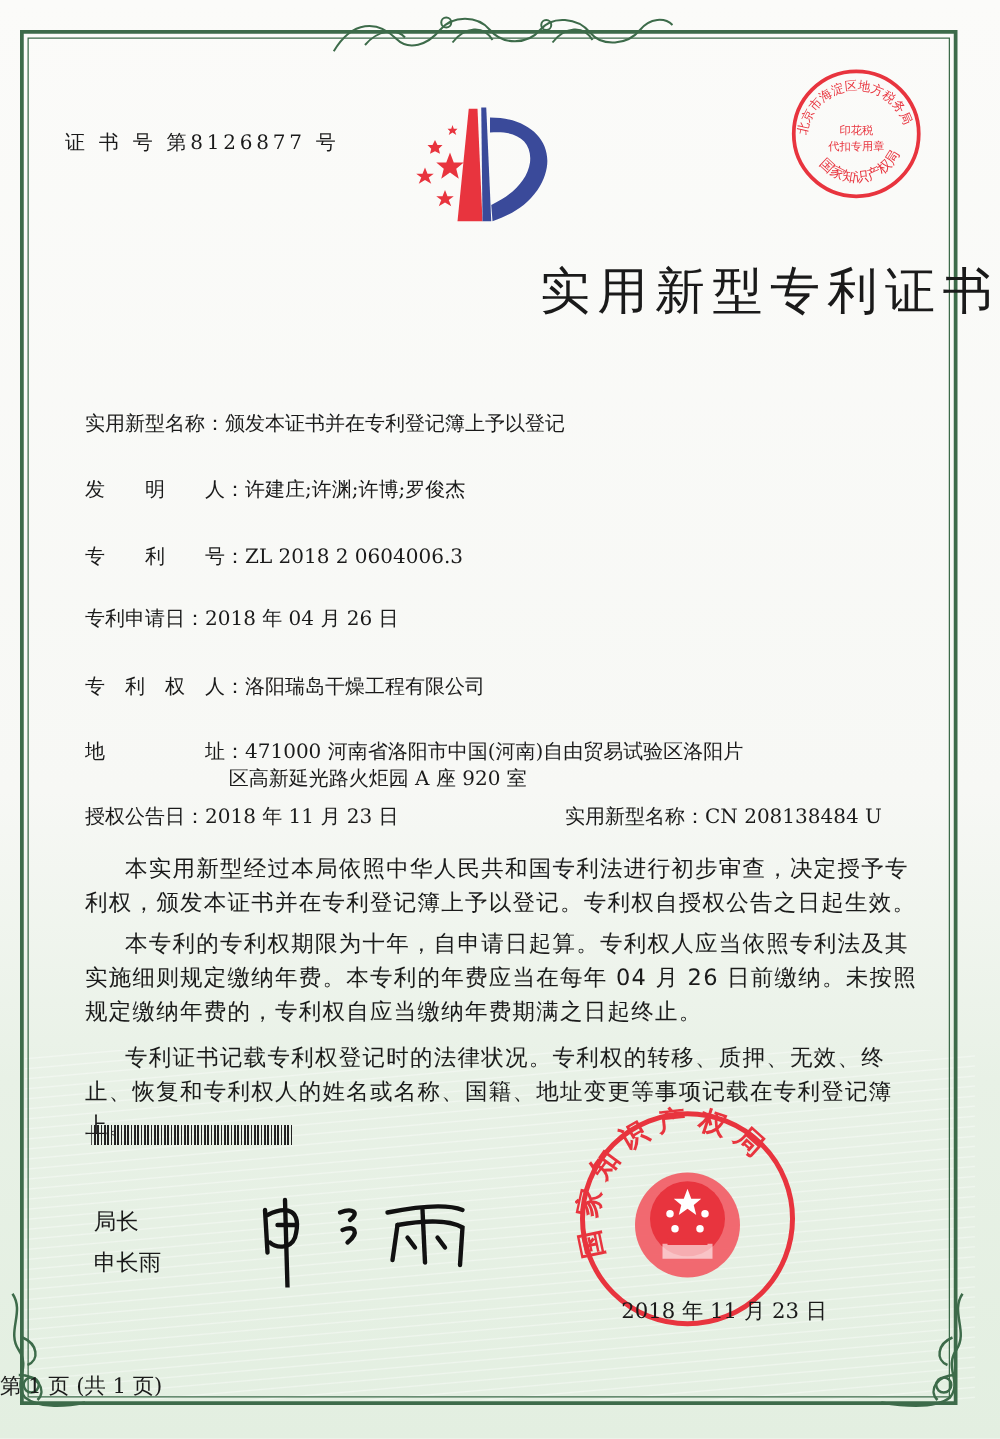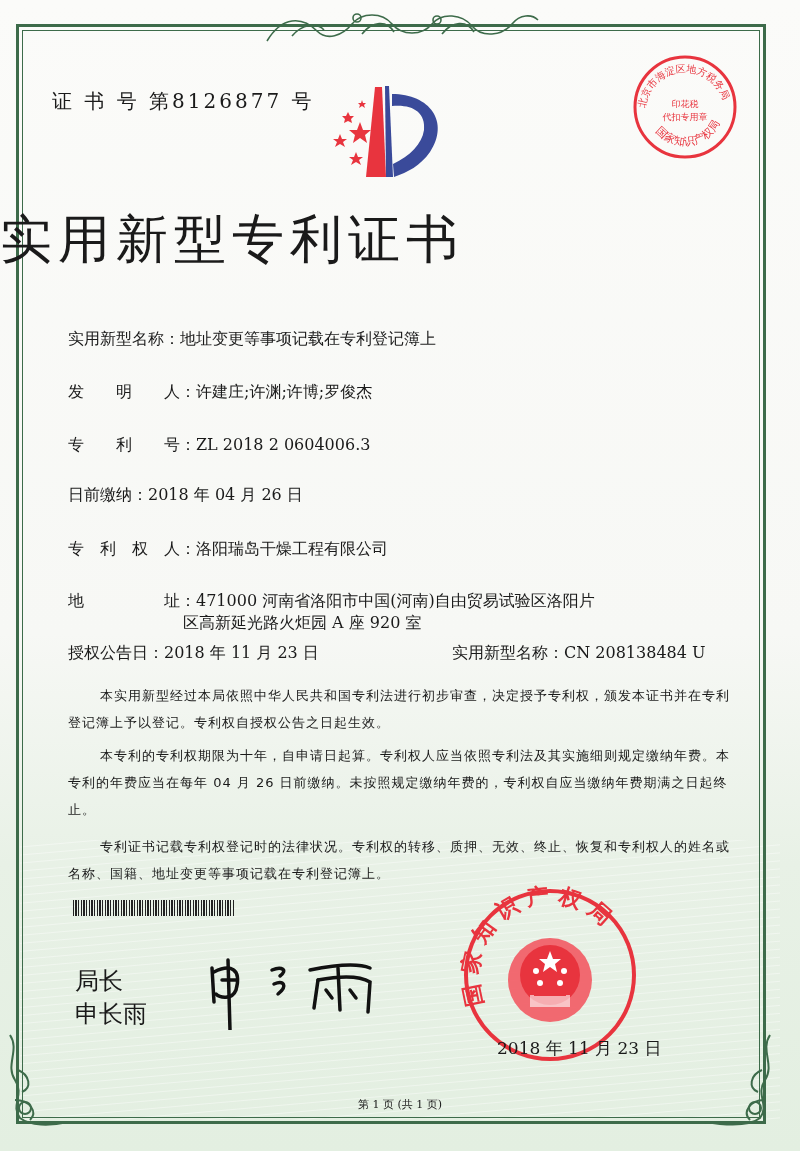--- a/index.html
+++ b/index.html
@@ -34,65 +34,65 @@
     .ornament {
       position: absolute; color: #3d6b4a;
     }
     .orn-top {
       left: 262px; top: 6px; width: 280px; height: 40px;
     }
     .orn-bl { left: 0px; top: 1030px; width: 70px; height: 100px; }
     .orn-br { left: 700px; top: 1030px; width: 80px; height: 100px; }
 
     .cert-number {
-      position: absolute; left: 52px; top: 88px;
-      font-size: 20px; letter-spacing: 3px;
+      position: absolute; left: 52px; top: 104px;
+      font-size: 16px; letter-spacing: 3px;
     }
     
     .logo { position: absolute; left: 320px; top: 82px; width: 130px; height: 110px; }
 
     .title {
-      position: absolute; left: 0; width: 800px; top: 205px; text-align: left;
-      font-size: 52px; letter-spacing: 6px; font-weight: normal;
+      position: absolute; left: 0; width: 800px; top: 205px; text-align: right;
+      font-size: 40px; letter-spacing: 6px; font-weight: normal;
       font-family: "DejaVu Serif", serif;
     }
 
     .field {
       position: absolute; left: 68px; font-size: 16px; line-height: 22px;
       white-space: nowrap;
     }
     .field .lbl { display: inline-block; font-family: Liberation Mono, monospace; }
     .lbl-spread { display: inline-flex; justify-content: space-between; width: 112px; }
     .lbl-spread span { display: inline-block; }
 
     .para {
-      position: absolute; left: 68px; width: 670px; font-size: 13px; line-height: 27px;
+      position: absolute; left: 68px; width: 670px; font-size: 18px; line-height: 27px;
       text-indent: 32px; letter-spacing: 1px;
       font-family: "DejaVu Sans", sans-serif;
     }
 
     .barcode {
       position: absolute; left: 73px; top: 900px; width: 162px; height: 16px;
       background: repeating-linear-gradient(90deg, #222 0px, #222 1px, transparent 1px, transparent 2px, #222 2px, #222 4px, transparent 4px, transparent 5px, #222 5px, #222 6px, transparent 6px, transparent 8px);
     }
     .director-title, .director-name {
-      position: absolute; left: 75px; font-size: 24px;
+      position: absolute; left: 75px; font-size: 18px;
       font-family: Liberation Sans, sans-serif;
     }
     .signature { position: absolute; left: 200px; top: 950px; width: 200px; height: 80px; }
 
     .seal-top { position: absolute; left: 630px; top: 52px; width: 110px; height: 110px; }
     .seal-bottom { position: absolute; left: 460px; top: 885px; width: 180px; height: 180px; }
     .seal-date {
       position: absolute; left: 497px; top: 1037px; font-size: 17px;
       letter-spacing: 0px;
     }
     .page-num {
-      position: absolute; left: 0; width: 800px; top: 1097px; text-align: center;
-      font-size: 11px;
+      position: absolute; left: 0; width: 800px; top: 1097px; 
+      font-size: 17px;
     }
   </style>
 </head>
 <body>
 
 <div class="page-bg"></div>
 <div class="wave-area"></div>
 
 <div class="frame-outer"></div>
 <div class="frame-inner"></div>
@@ -149,41 +149,41 @@
     <path id="sealTopArc" d="M 15 60 A 40 40 0 0 1 95 60"></path>
     <path id="sealBotArc" d="M 20 70 A 38 38 0 0 0 90 70"></path>
   </defs>
   <text font-size="10" fill="#e8343e" font-family="DejaVu Serif, serif"><textPath href="#sealTopArc" startOffset="3%">北京市海淀区地方税务局</textPath></text>
   <text font-size="11" fill="#e8343e" font-family="DejaVu Serif, serif"><textPath href="#sealBotArc" startOffset="12%">国家知识产权局</textPath></text>
   <text x="55" y="55" font-size="9" fill="#e8343e" text-anchor="middle" font-family="DejaVu Serif, serif">印花税</text>
   <text x="55" y="68" font-size="9" fill="#e8343e" text-anchor="middle" font-family="DejaVu Serif, serif">代扣专用章</text>
 </svg>
 
 <div class="field" style="top:328px;">
-  <span class="lbl">实用新型名称：</span><span>地址变更等事项记载在专利登记簿上</span>
+  <span class="lbl">实用新型名称：</span><span>颁发本证书并在专利登记簿上予以登记</span>
 </div>
 
 <div class="field" style="top:381px;">
   <span class="lbl-spread">
     <span>发</span>
     <span>明</span>
     <span>人</span>
   </span><span>：</span><span>许建庄;许渊;许博;罗俊杰</span>
 </div>
 
 <div class="field" style="top:434px;">
   <span class="lbl-spread">
     <span>专</span>
     <span>利</span>
     <span>号</span>
   </span><span>：</span><span>ZL 2018 2 0604006.3</span>
 </div>
 
 <div class="field" style="top:484px;">
-  <span class="lbl">日前缴纳：</span><span>2018 年 04 月 26 日</span>
+  <span class="lbl">专利申请日：</span><span>2018 年 04 月 26 日</span>
 </div>
 
 <div class="field" style="top:538px;">
   <span class="lbl-spread">
     <span>专</span>
     <span>利</span>
     <span>权</span>
     <span>人</span>
   </span><span>：</span><span>洛阳瑞岛干燥工程有限公司</span>
 </div>

